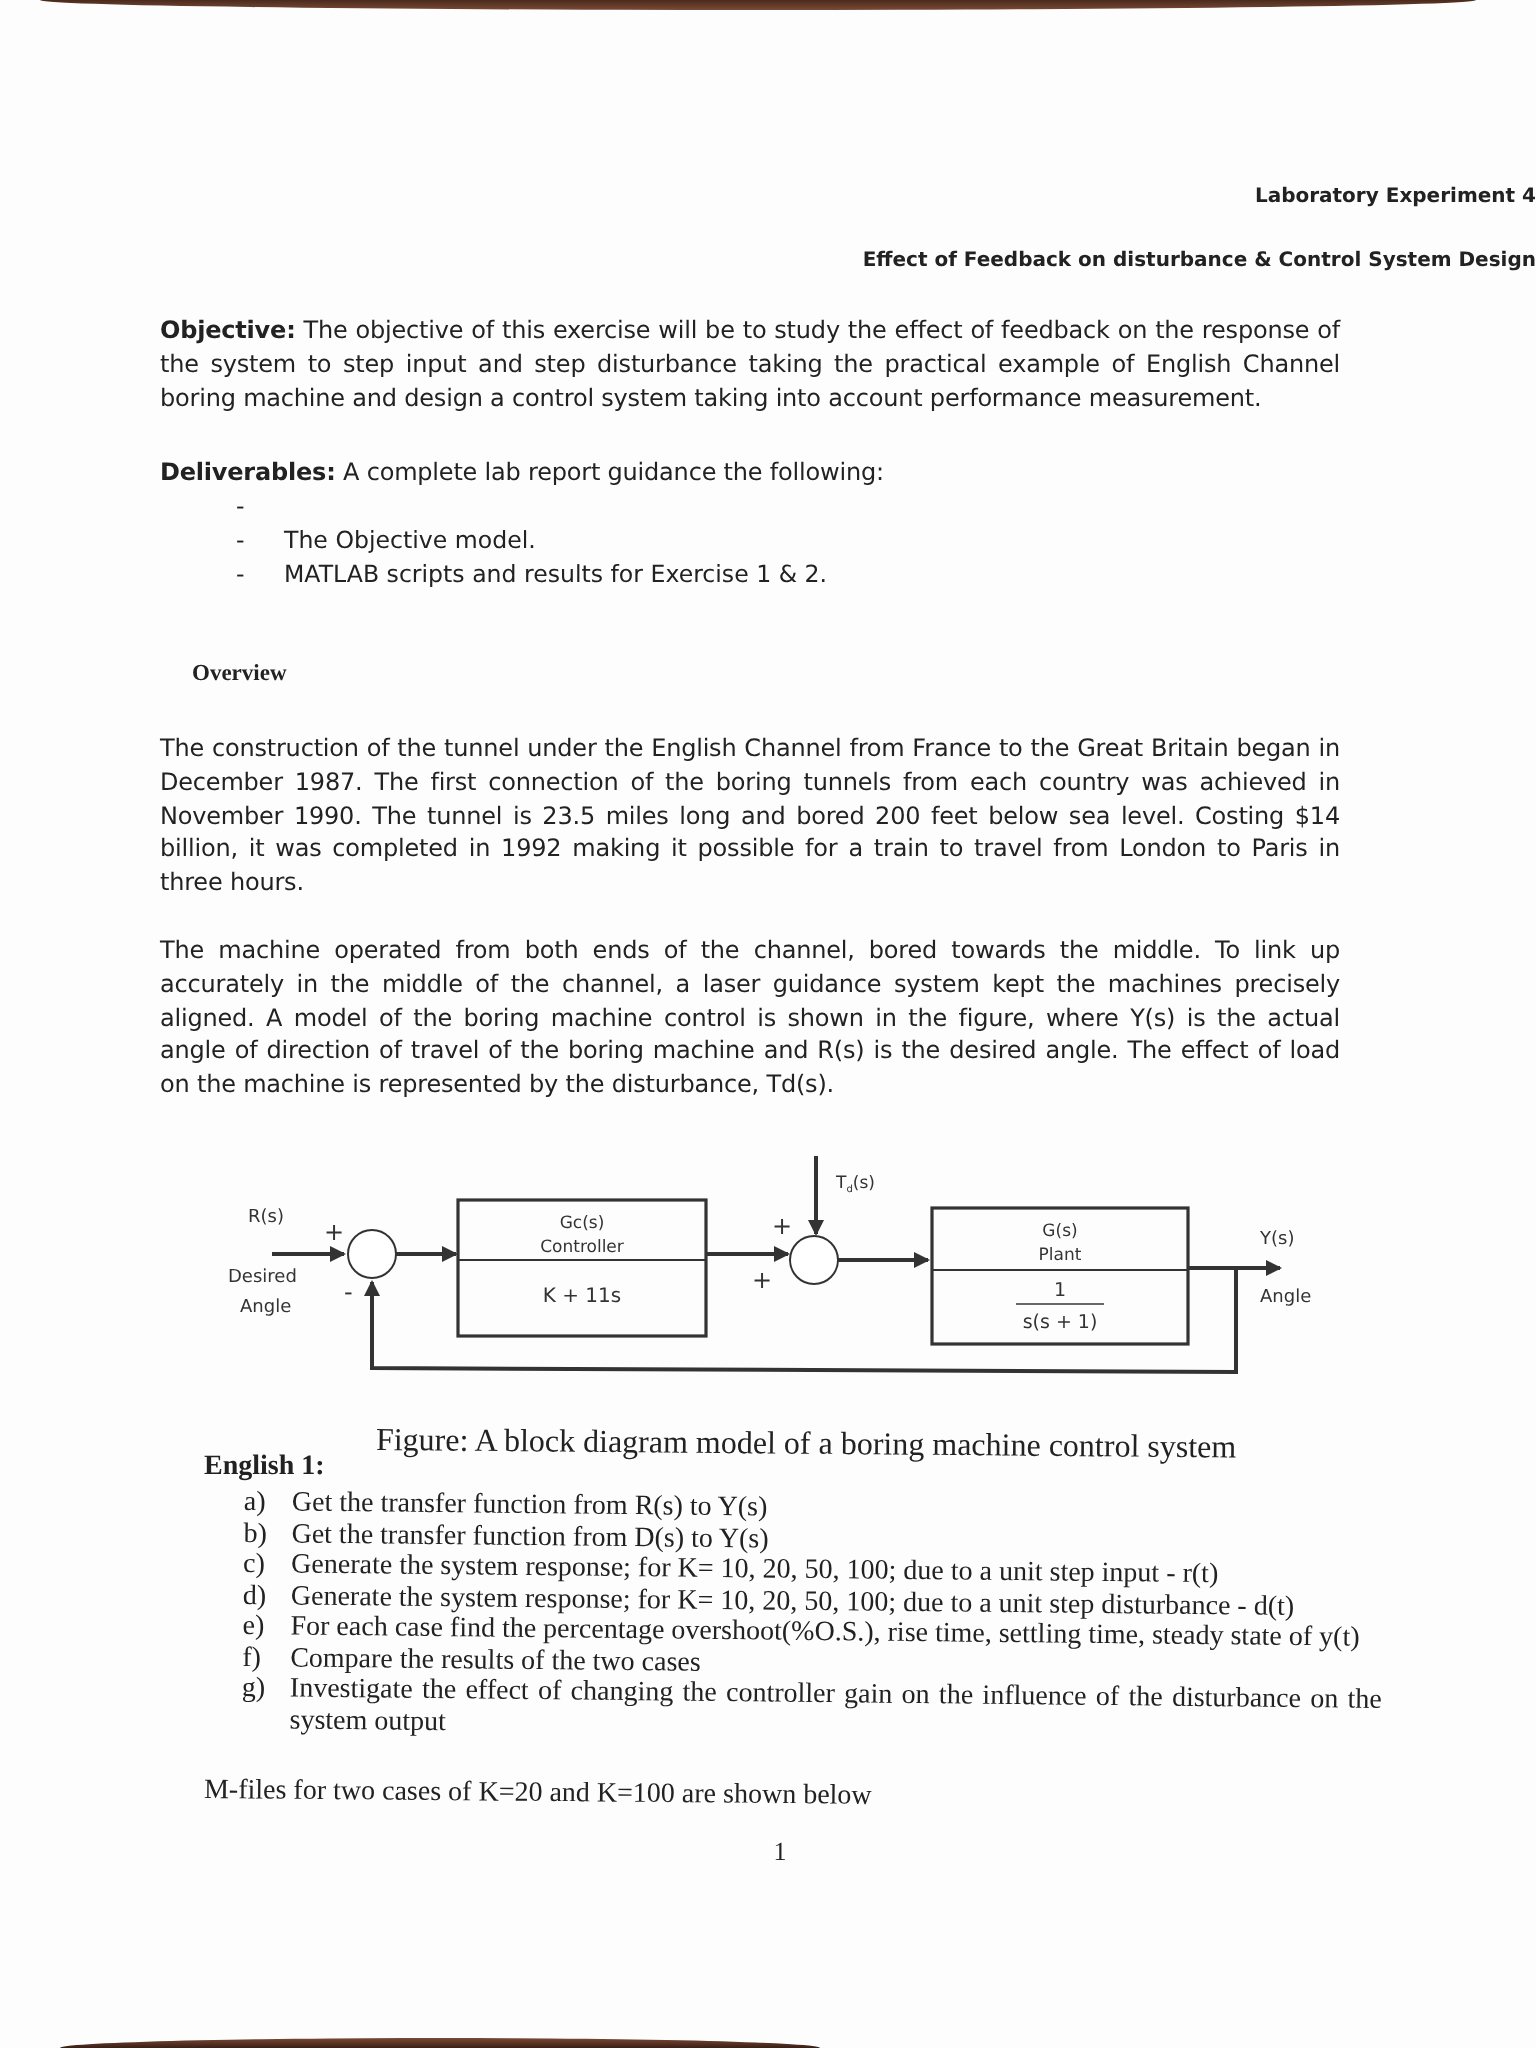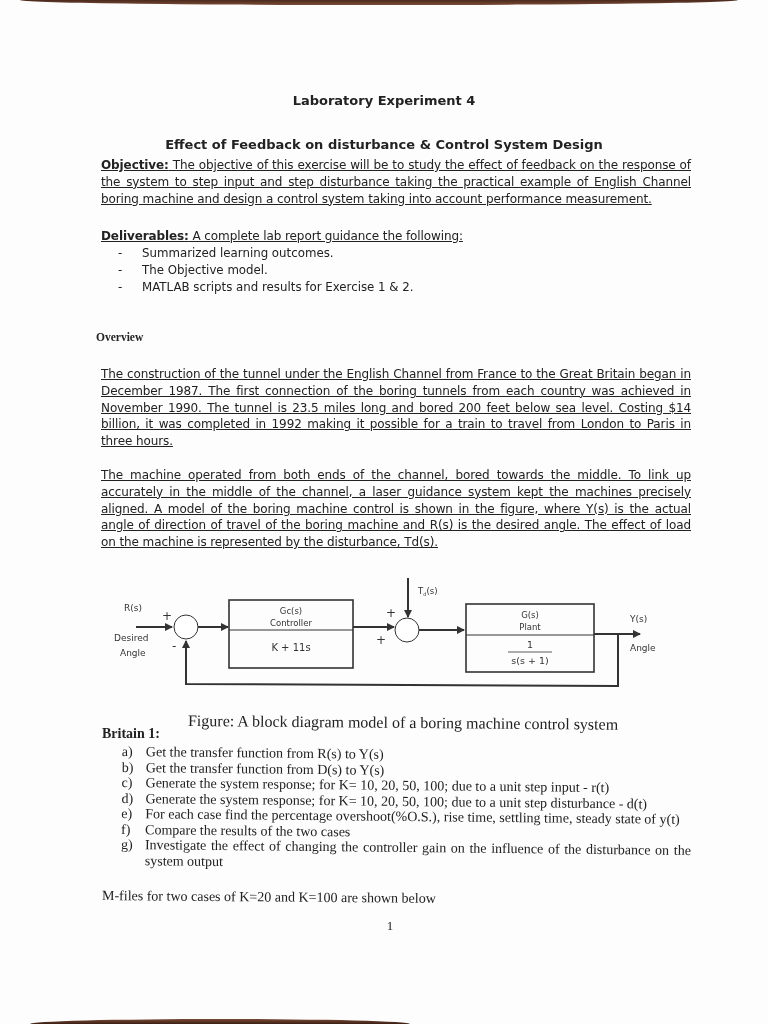--- a/index.html
+++ b/index.html
@@ -13,27 +13,27 @@
     background: linear-gradient(#4a2a1e, #7a4a34);
     border-radius: 0 0 50% 50% / 0 0 100% 100%;
   }
   .edge-bottom {
     position: absolute; left: 30px; width: 380px; bottom: 0; height: 5px;
     background: linear-gradient(#7a4a34, #3a1e14);
     border-radius: 50% 50% 0 0 / 100% 100% 0 0;
   }
   .abs { position: absolute; }
   .title {
-    left: 0; width: 768px; text-align: center;
-    font-family: "DejaVu Sans", sans-serif; font-weight: bold; font-size: 13px;
+    left: 0; width: 768px; text-align: right;
+    font-family: "DejaVu Sans", sans-serif; font-weight: bold; font-size: 10px;
   }
   .para {
-    left: 101px; width: 590px;
+    left: 80px; width: 590px;
     font-family: "DejaVu Sans", sans-serif; font-size: 12px; line-height: 16.8px;
-    text-align: justify; letter-spacing: -0.1px; text-decoration: underline;
+    text-align: justify; letter-spacing: -0.1px;
   }
   .para b { font-weight: bold; }
   .bullets { left: 118px; font-family: "DejaVu Sans", sans-serif; font-size: 11.8px; line-height: 17px; }
   .bullets .bl { display: flex; }
   .bullets .dash { width: 24px; }
   .heading { left: 96px; font-family: Liberation Serif, serif; font-weight: bold; font-size: 11.5px; }
   svg text { font-family: "DejaVu Sans", sans-serif; }
   .caption { left: 188px; font-family: "Liberation Serif", serif; font-size: 16px; transform: rotate(0.5deg); transform-origin: left; }
   .ex-head { left: 102px; font-family: "Liberation Serif", serif; font-weight: bold; font-size: 14px; }
   .exlist { left: 122px; width: 570px; font-family: "Liberation Serif", serif; font-size: 14px; line-height: 15.5px; transform: rotate(0.6deg); transform-origin: left top; }
@@ -43,32 +43,31 @@
   .mfiles { left: 102px; font-family: "Liberation Serif", serif; font-size: 14px; transform: rotate(0.5deg); transform-origin: left; }
   .pageno { left: 0; width: 780px; text-align: center; font-family: "Liberation Serif", serif; font-size: 13px; }
 </style>
 </head>
 <body>
 
 <div class="edge-top"></div>
 <div class="edge-bottom"></div>
 
 <div class="abs title" style="top:93px;">Laboratory Experiment 4</div>
-<div class="abs title" style="top:125px;margin-top:12px;">Effect of Feedback on disturbance &amp; Control System Design</div>
+<div class="abs title" style="top:125px;">Effect of Feedback on disturbance &amp; Control System Design</div>
 
 <div class="abs para" style="top:157px;">
   <b>Objective:</b><span> The objective of this exercise will be to study the effect of feedback on the response of the system to step input and step disturbance taking the practical example of English Channel boring machine and design a control system taking into account performance measurement.</span>
 </div>
 <div class="abs para" style="top:228px;">
   <b>Deliverables:</b><span> A complete lab report guidance the following:</span>
 </div>
 <div class="abs bullets" style="top:245px;">
   <div class="bl">
       <span class="dash">-</span>
-      <span>Summarized learning outcomes.</span>
     </div>
   <div class="bl">
       <span class="dash">-</span>
       <span>The Objective model.</span>
     </div>
   <div class="bl">
       <span class="dash">-</span>
       <span>MATLAB scripts and results for Exercise 1 &amp; 2.</span>
     </div>
 </div>
@@ -127,21 +126,21 @@
     <text x="530" y="630" font-size="8.5" text-anchor="middle">Plant</text>
     <text x="530" y="648" font-size="9.5" text-anchor="middle">1</text>
     <line x1="508" y1="652" x2="552" y2="652" stroke="#333" stroke-width="0.8"></line>
     <text x="530" y="664" font-size="9.5" text-anchor="middle">s(s + 1)</text>
     <text x="630" y="622">Y(s)</text>
     <text x="630" y="651">Angle</text>
   </g>
 </svg>
 
 <div class="abs caption" style="top:712px;">Figure: A block diagram model of a boring machine control system</div>
-<div class="abs ex-head" style="top:726px;">Britain 1:</div>
+<div class="abs ex-head" style="top:726px;">English 1:</div>
 
 <div class="abs exlist" style="top:744px;">
   <div class="item">
       <span class="lab">a)</span>
       <span class="txt">Get the transfer function from R(s) to Y(s)</span>
     </div>
   <div class="item">
       <span class="lab">b)</span>
       <span class="txt">Get the transfer function from D(s) to Y(s)</span>
     </div>

